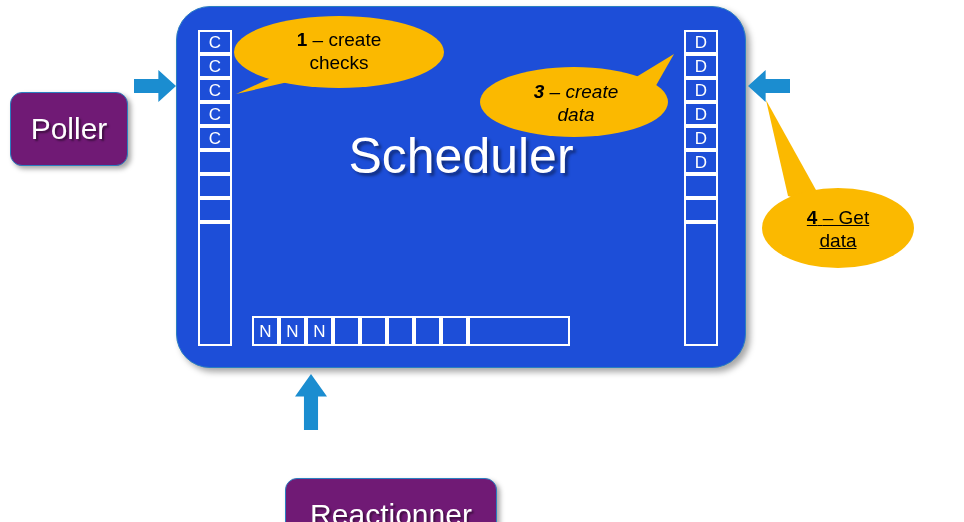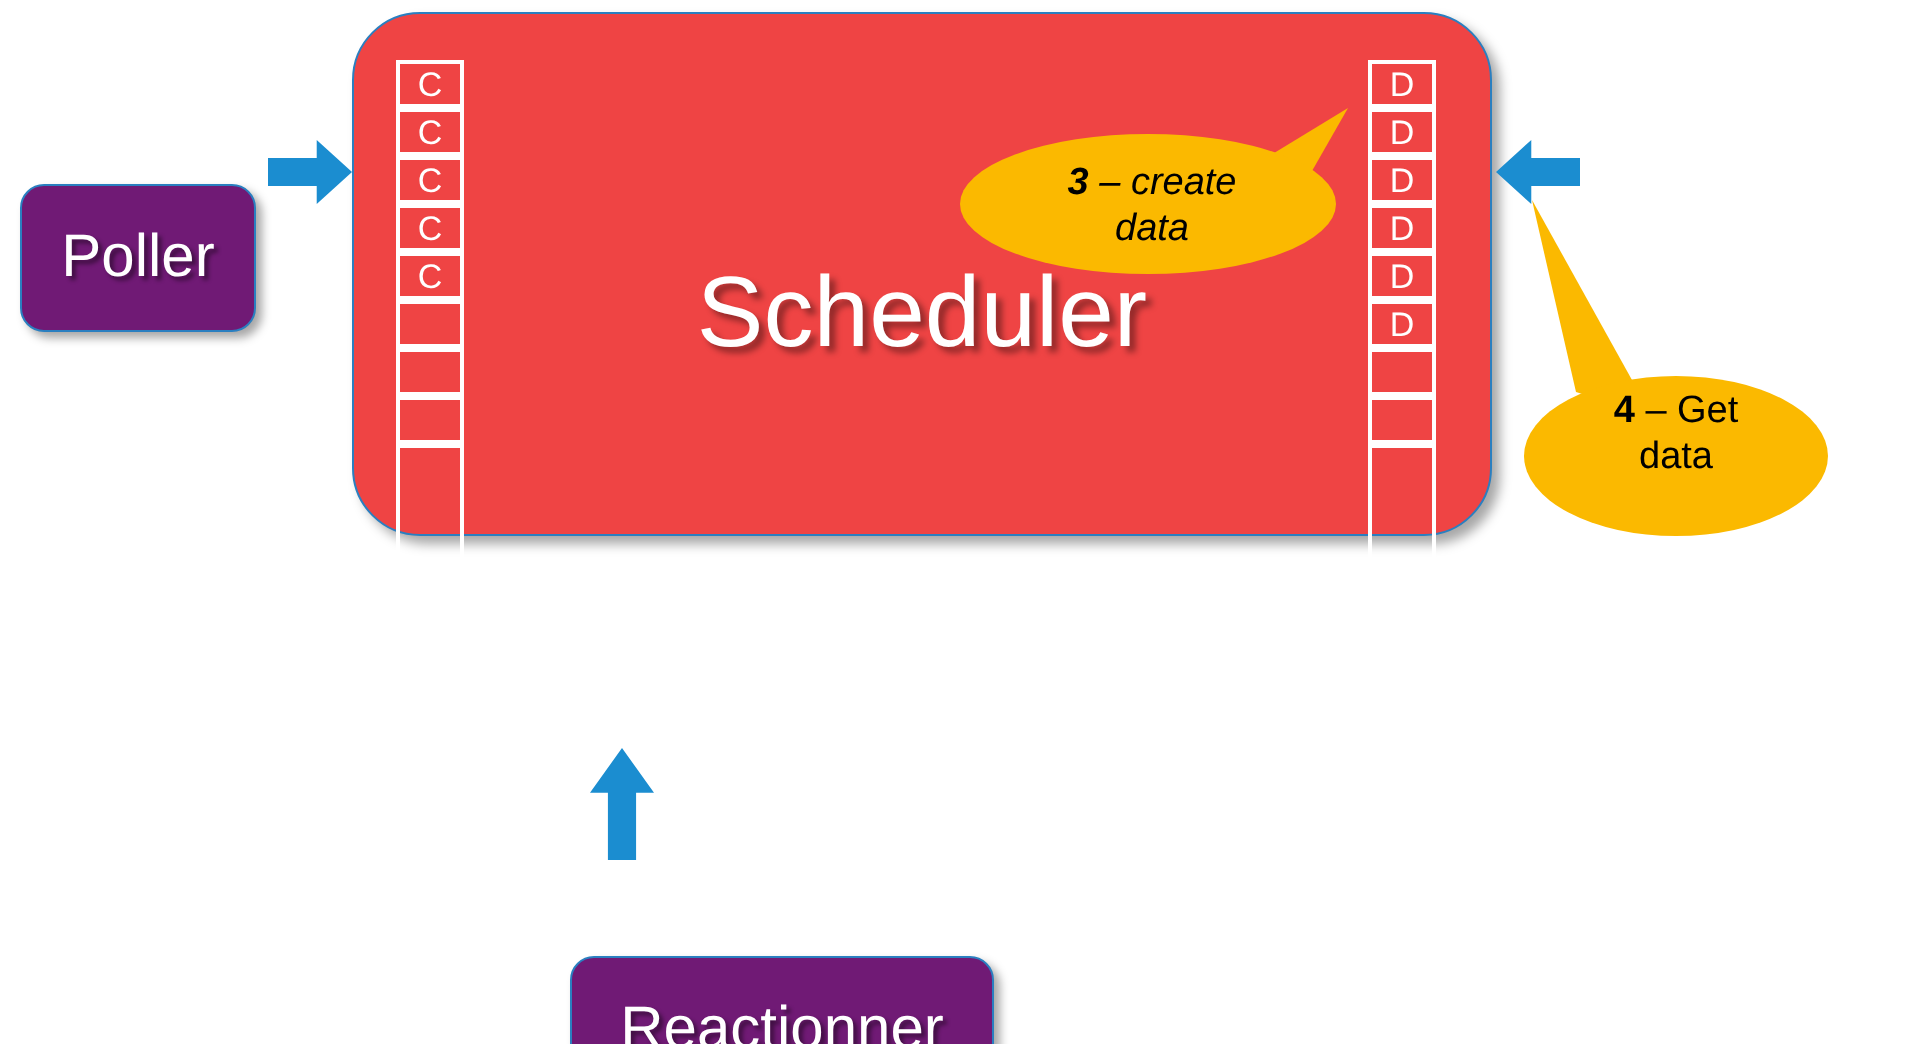--- a/index.html
+++ b/index.html
@@ -53,22 +53,22 @@
   #poller-node  { left: 10px;  top: 48px;  width: 118px; height: 74px; }
   #broker-node  { left: 795px; top: 48px;  width: 158px; height: 74px; }
   #reactionner-node { left: 285px; top: 434px; width: 212px; height: 74px; }
 
   
   #scheduler-panel {
     position: absolute;
     left: 176px;
     top: 6px;
     width: 570px;
-    height: 262px;
-    background: #ef4444;
+    height: 362px;
+    background: #1d4ed8;
     border: 1px solid #2a7fc0;
     border-radius: 34px;
     box-shadow: 4px 4px 6px rgba(0,0,0,0.35);
     box-sizing: border-box;
   }
   #scheduler-title {
     position: absolute;
     left: 0;
     top: 124px;
     width: 100%;
@@ -162,21 +162,21 @@
   }
   .callout .num { font-weight: bold; }
 
   #callout-1 { left: 232px; top: 14px;  width: 214px; height: 96px; }
   #callout-1 .callout-text { height: 74px; }
   #callout-2 { left: 272px; top: 215px; width: 214px; height: 100px; }
   #callout-2 .callout-text { height: 76px; }
   #callout-3 { left: 478px; top: 54px;  width: 196px; height: 86px; font-style: italic; }
   #callout-3 .callout-text { height: 74px; top: 12px; }
   #callout-4 { left: 760px; top: 100px; width: 156px; height: 170px; }
-  #callout-4 .callout-text { height: 74px; top: 80px; }
+  #callout-4 .callout-text { height: 74px; top: 92px; text-decoration: underline; }
 </style>
 </head>
 <body>
 
 <div id="canvas">
 
   <div id="scheduler-panel">
     <div id="scheduler-title">Scheduler</div>
   </div>
 
@@ -221,20 +221,33 @@
   </div>
   <div class="block-arrow" id="poller-arrow"></div>
 
   <div class="block-arrow" id="broker-arrow"></div>
 
   <div class="node" id="reactionner-node">
     <div class="node-title">Reactionner</div>
   </div>
   <div class="block-arrow" id="reactionner-arrow"></div>
 
+  <div class="callout" id="callout-1">
+    <svg width="214" height="96" viewBox="0 0 214 96">
+      <path d="M 52 58 L 4 80 L 56 68 Z" fill="#fbb900"></path>
+      <ellipse cx="107" cy="38" rx="105" ry="36" fill="#fbb900"></ellipse>
+    </svg>
+    <div class="callout-text">
+      <div>
+        <span class="num">1</span>
+        <span>– create</span>
+      </div>
+      <div>checks</div>
+    </div>
+  </div>
 
 
   <div class="callout" id="callout-3">
     <svg width="196" height="86" viewBox="0 0 196 86">
       <path d="M 150 28 L 196 0 L 172 42 Z" fill="#fbb900"></path>
       <ellipse cx="96" cy="48" rx="94" ry="35" fill="#fbb900"></ellipse>
     </svg>
     <div class="callout-text">
       <div>
         <span class="num">3</span>

